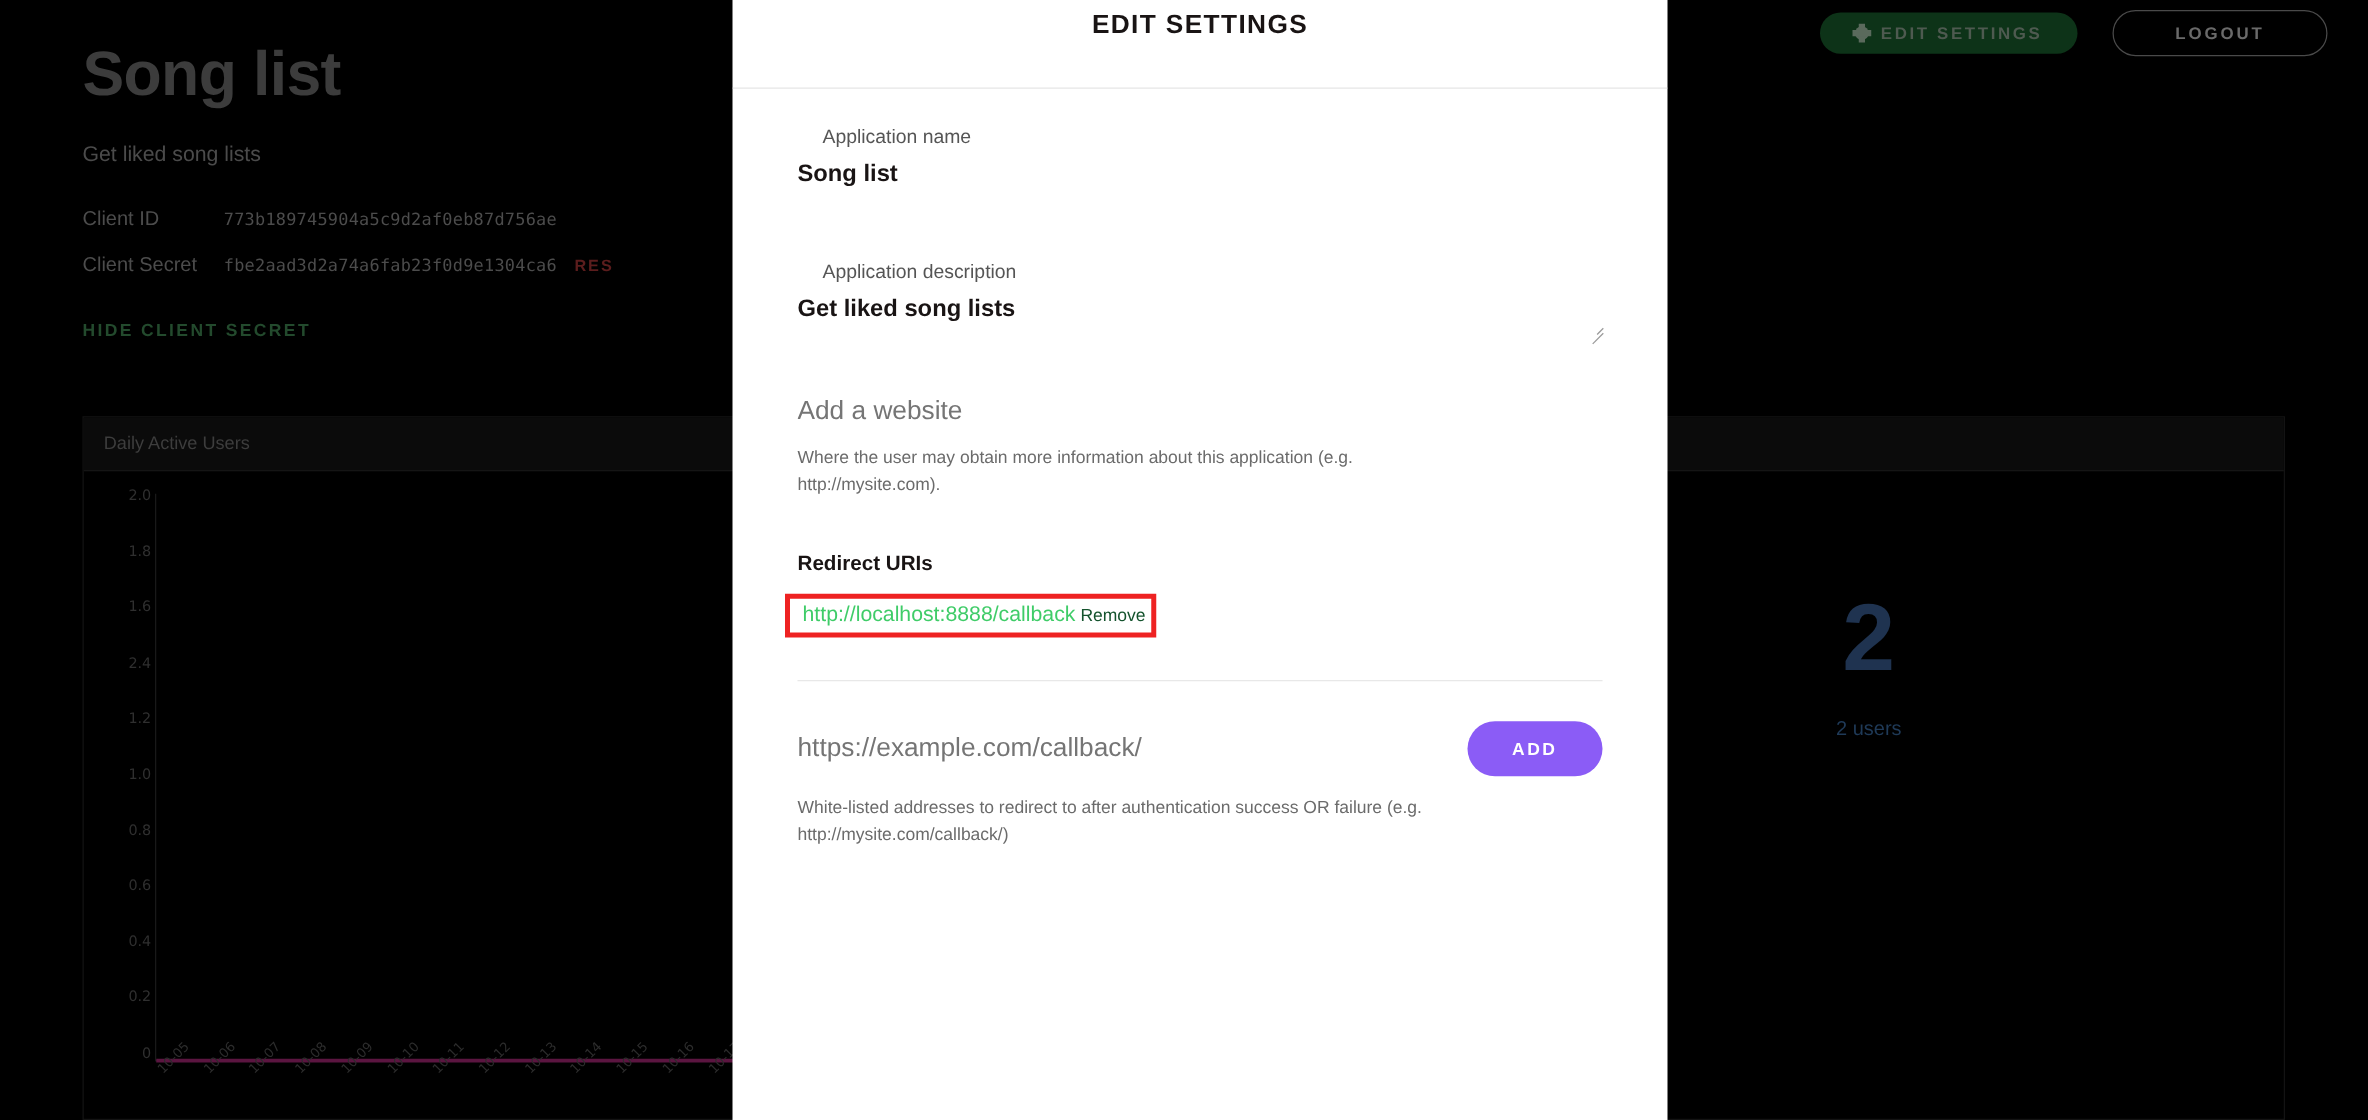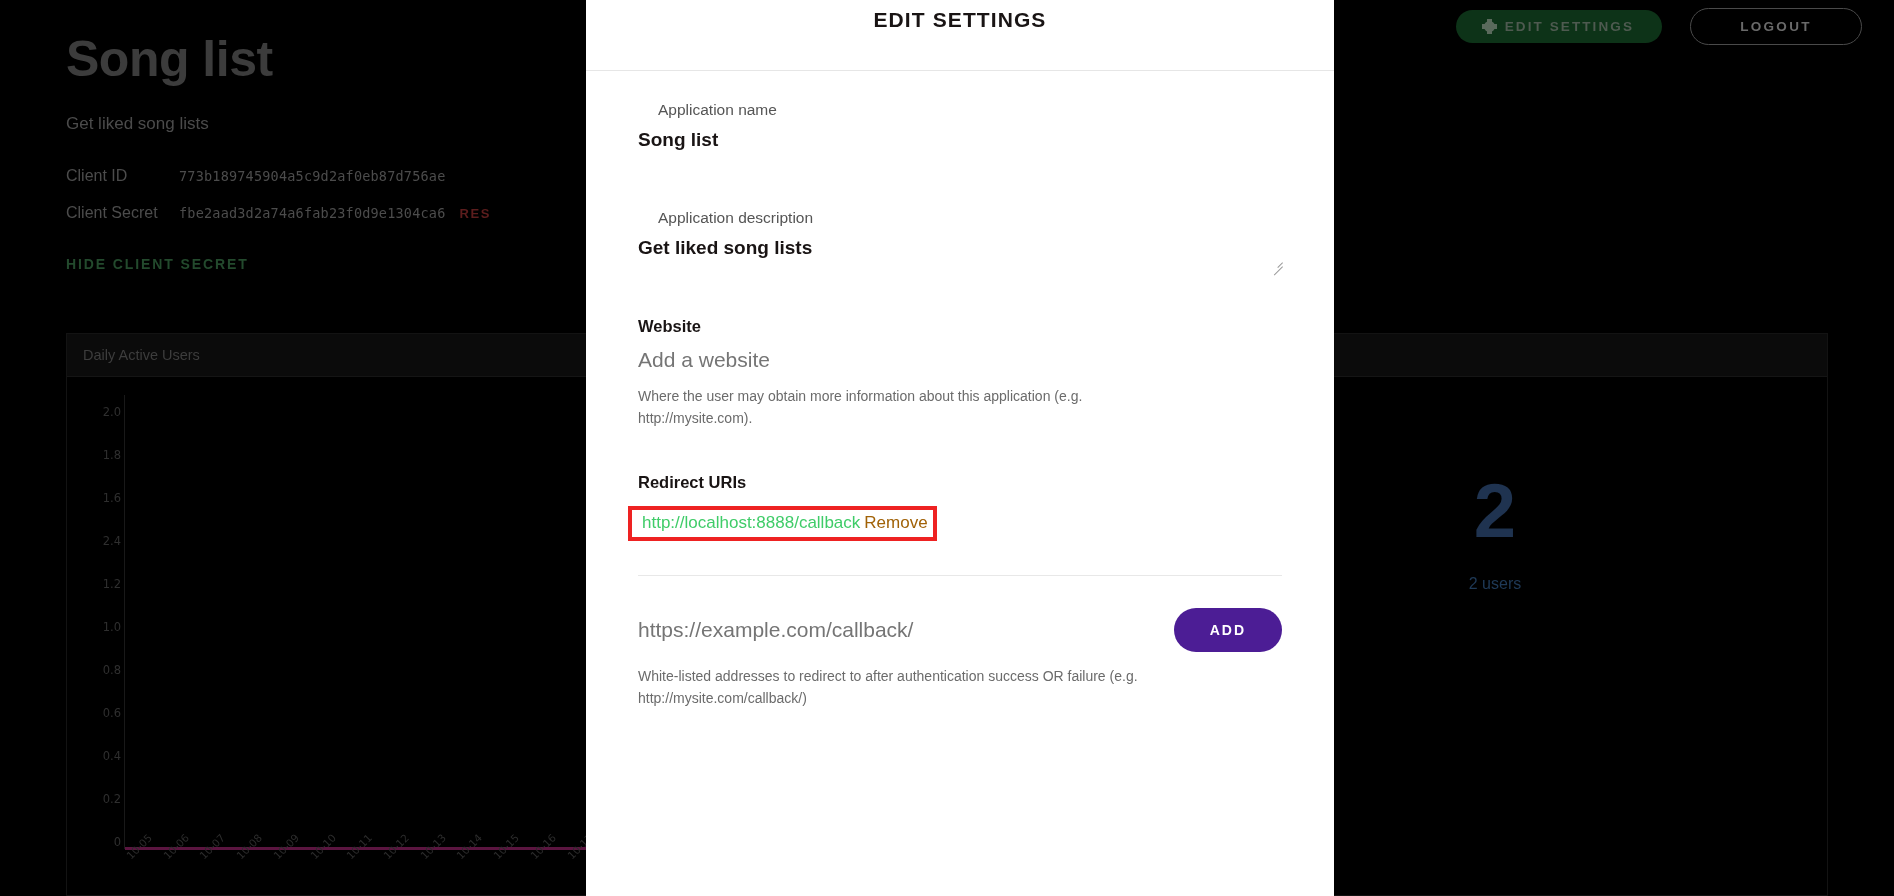--- a/index.html
+++ b/index.html
@@ -83,21 +83,21 @@
     background: #0b0b0b; border-bottom: 1px solid #151515;
     font-size: 14.5px; color: #3d3d3d;
   }
   .panel-body { position: relative; height: calc(100% - 43px); }
   #panel-dau { flex: 0 0 1096px; }
   #panel-users { flex: 1 1 auto; }
 
   
   .chart { position: absolute; inset: 0; }
   .yaxis {
-    position: absolute; left: 14px; top: 28px; bottom: 46px; width: 40px;
+    position: absolute; left: 14px; top: 12px; bottom: 46px; width: 40px;
     display: flex; flex-direction: column; justify-content: space-between;
     align-items: flex-end;
     font-size: 11.5px; color: #2f2f2f;
     font-family: "DejaVu Sans", sans-serif;
   }
   .axisline-y { position: absolute; left: 57px; top: 18px; bottom: 46px; width: 1px; background: #191919; }
   .axisline-x { position: absolute; left: 57px; right: 16px; bottom: 46px; height: 1px; background: #191919; }
   .dataline {
     position: absolute; left: 58px; right: 70px; bottom: 45px; height: 3px;
     background: #5b1540;
@@ -179,30 +179,30 @@
     max-width: 520px;
   }
 
   .uri-highlight {
     display: inline-block; border: 4px solid #ee2222;
     padding: 3px 5px 4px 10px; margin-top: 2px; margin-left: -10px;
   }
   .uri-link {
     font-size: 17px; color: #3fcc68; text-decoration: none;
   }
-  .uri-remove { font-size: 17px; color: #a16207; margin-left: 4px; }
+  .uri-remove { font-size: 14px; color: #14532d; margin-left: 4px; }
 
   .divider { height: 1px; background: #e8e8e8; margin: 34px 0 0 0; }
 
   .add-row {
     display: flex; align-items: center; justify-content: space-between;
     margin-top: 32px; gap: 20px;
   }
   .add-btn {
-    background: #4c1d95; color: #fff; border: none; cursor: pointer;
+    background: #8b5cf6; color: #fff; border: none; cursor: pointer;
     border-radius: 40px; padding: 14px 36px;
     font-size: 14px; font-weight: bold; letter-spacing: 2px;
     font-family: "Liberation Sans", sans-serif;
     flex: 0 0 auto;
   }
 </style>
 </head>
 <body>
 
 <div id="root">
@@ -322,21 +322,20 @@
         <input class="field-value-bold" type="text" value="Get liked song lists" style="">
         <div class="resize-handle" style="top:46px;right:-2px;">
           <span></span>
             <span></span>
         </div>
       </div>
 
       <div class="gap-lg"></div>
 
       <div>
-        <div class="section-heading">Website</div>
         <input class="input-plain" type="text" placeholder="Add a website" style="">
         <div class="helper">Where the user may obtain more information about this application (e.g. http://mysite.com).</div>
       </div>
 
       <div class="gap-md"></div>
 
       <div>
         <div class="section-heading">Redirect URIs</div>
 
         <div class="uri-highlight">

